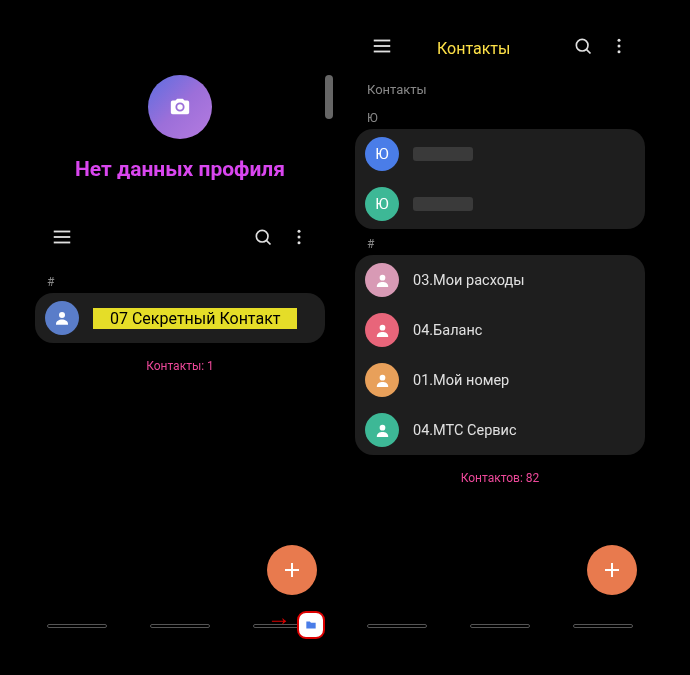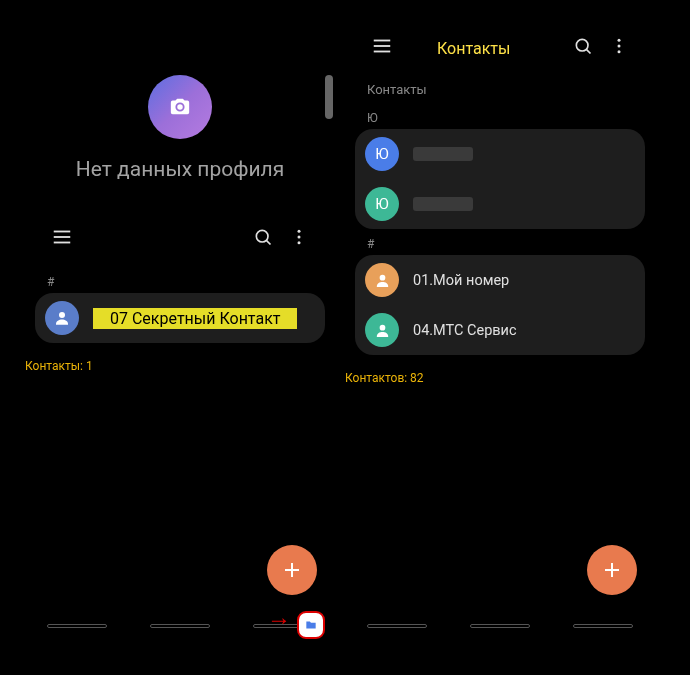--- a/index.html
+++ b/index.html
@@ -28,23 +28,23 @@
     .avatar-circle {
       width: 64px;
       height: 64px;
       border-radius: 50%;
       background: linear-gradient(135deg, #5b6ee1, #9c6fd9, #b57be0);
       display: flex;
       align-items: center;
       justify-content: center;
     }
     .profile-title {
-      color: #a3a3a3;
+      color: #d946ef;
       font-size: 21px;
-      font-weight: 400;
+      font-weight: 700;
       margin-top: 18px;
     }
     .toolbar {
       display: flex;
       align-items: center;
       padding: 12px 18px;
       height: 56px;
       margin-top: 30px;
     }
     .toolbar-right .toolbar { margin-top: 0; }
@@ -92,21 +92,22 @@
       margin-right: 14px;
     }
     .contact-avatar-letter { color:#fff; font-size:15px; }
     .contact-name { color: #e0e0e0; font-size: 14.5px; }
     .contact-name-hl {
       background: #e5dd28;
       color: #000;
       padding: 1px 17px;
     }
     .footer-count {
-      color: #eab308;
+      color: #ec4899;
+      text-align: center;
       font-size: 12px;
       margin-top: 16px;
     }
     .fab {
       position: absolute;
       bottom: 50px;
       right: 18px;
       width: 50px;
       height: 50px;
       border-radius: 50%;
@@ -278,20 +279,38 @@
           <span class="contact-avatar-letter">Ю</span>
         </div>
         <div class="blur-name"></div>
       </div>
     </div>
 
   <div class="index-letter">#</div>
 
   <div class="contact-group" id="group-num">
       <div class="contact-row">
+        <div class="contact-avatar" style="background:#d89ab5">
+          <svg width="17" height="17" viewBox="0 0 24 24" fill="#fff">
+            <circle cx="12" cy="8" r="4"></circle>
+            <path d="M4 20c0-4 4-6 8-6s8 2 8 6v1H4z"></path>
+          </svg>
+        </div>
+        <span class="contact-name">03.Мои расходы</span>
+      </div>
+      <div class="contact-row">
+        <div class="contact-avatar" style="background:#e8657a">
+          <svg width="17" height="17" viewBox="0 0 24 24" fill="#fff">
+            <circle cx="12" cy="8" r="4"></circle>
+            <path d="M4 20c0-4 4-6 8-6s8 2 8 6v1H4z"></path>
+          </svg>
+        </div>
+        <span class="contact-name">04.Баланс</span>
+      </div>
+      <div class="contact-row">
         <div class="contact-avatar" style="background:#e8a05a">
           <svg width="17" height="17" viewBox="0 0 24 24" fill="#fff">
             <circle cx="12" cy="8" r="4"></circle>
             <path d="M4 20c0-4 4-6 8-6s8 2 8 6v1H4z"></path>
           </svg>
         </div>
         <span class="contact-name">01.Мой номер</span>
       </div>
       <div class="contact-row">
         <div class="contact-avatar" style="background:#3db896">

